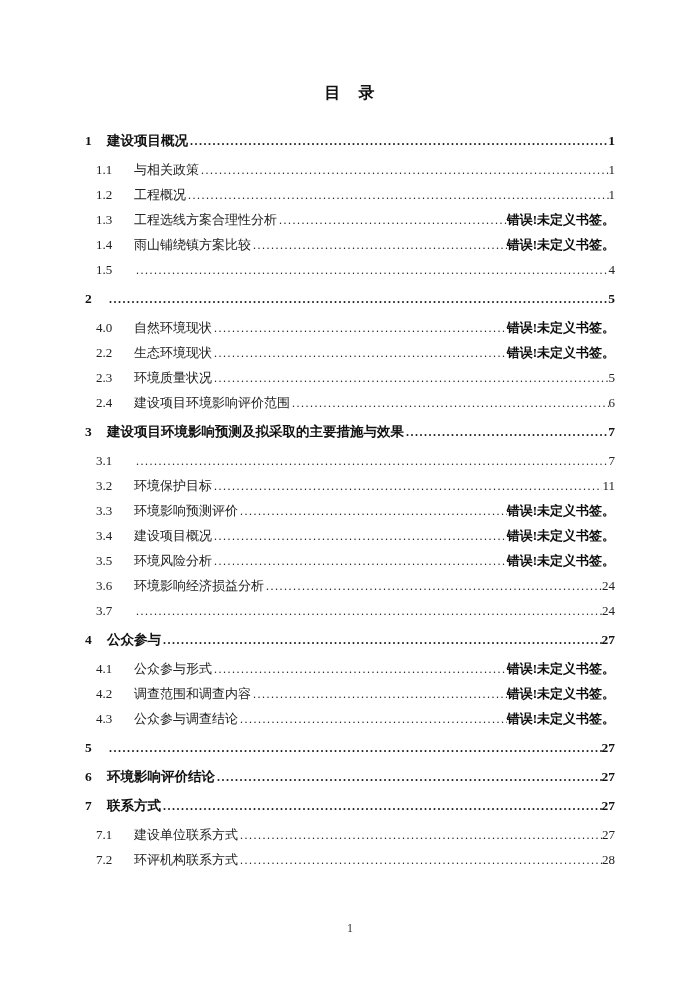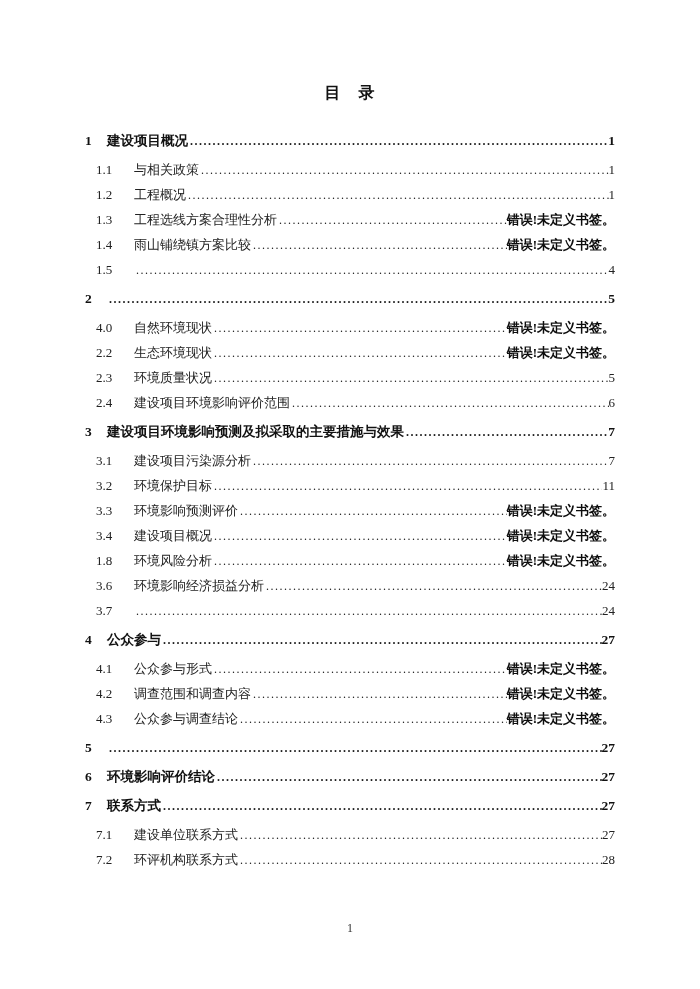--- a/index.html
+++ b/index.html
@@ -154,21 +154,20 @@
 
   <div class="toc-line level-1">
     <span class="num">3</span>
     <span class="label">建设项目环境影响预测及拟采取的主要措施与效果</span>
     <span class="leader">....................................................................................................................................................................................................................................................................</span>
     <span class="page-ref">7</span>
   </div>
 
   <div class="toc-line level-2">
     <span class="num">3.1</span>
-    <span class="label">建设项目污染源分析</span>
     <span class="leader">....................................................................................................................................................................................................................................................................</span>
     <span class="page-ref">7</span>
   </div>
 
   <div class="toc-line level-2">
     <span class="num">3.2</span>
     <span class="label">环境保护目标</span>
     <span class="leader">....................................................................................................................................................................................................................................................................</span>
     <span class="page-ref">11</span>
   </div>
@@ -181,21 +180,21 @@
   </div>
 
   <div class="toc-line level-2 error">
     <span class="num">3.4</span>
     <span class="label">建设项目概况</span>
     <span class="leader">....................................................................................................................................................................................................................................................................</span>
     <span class="page-ref">错误!未定义书签。</span>
   </div>
 
   <div class="toc-line level-2 error">
-    <span class="num">1.8</span>
+    <span class="num">3.5</span>
     <span class="label">环境风险分析</span>
     <span class="leader">....................................................................................................................................................................................................................................................................</span>
     <span class="page-ref">错误!未定义书签。</span>
   </div>
 
   <div class="toc-line level-2">
     <span class="num">3.6</span>
     <span class="label">环境影响经济损益分析</span>
     <span class="leader">....................................................................................................................................................................................................................................................................</span>
     <span class="page-ref">24</span>

